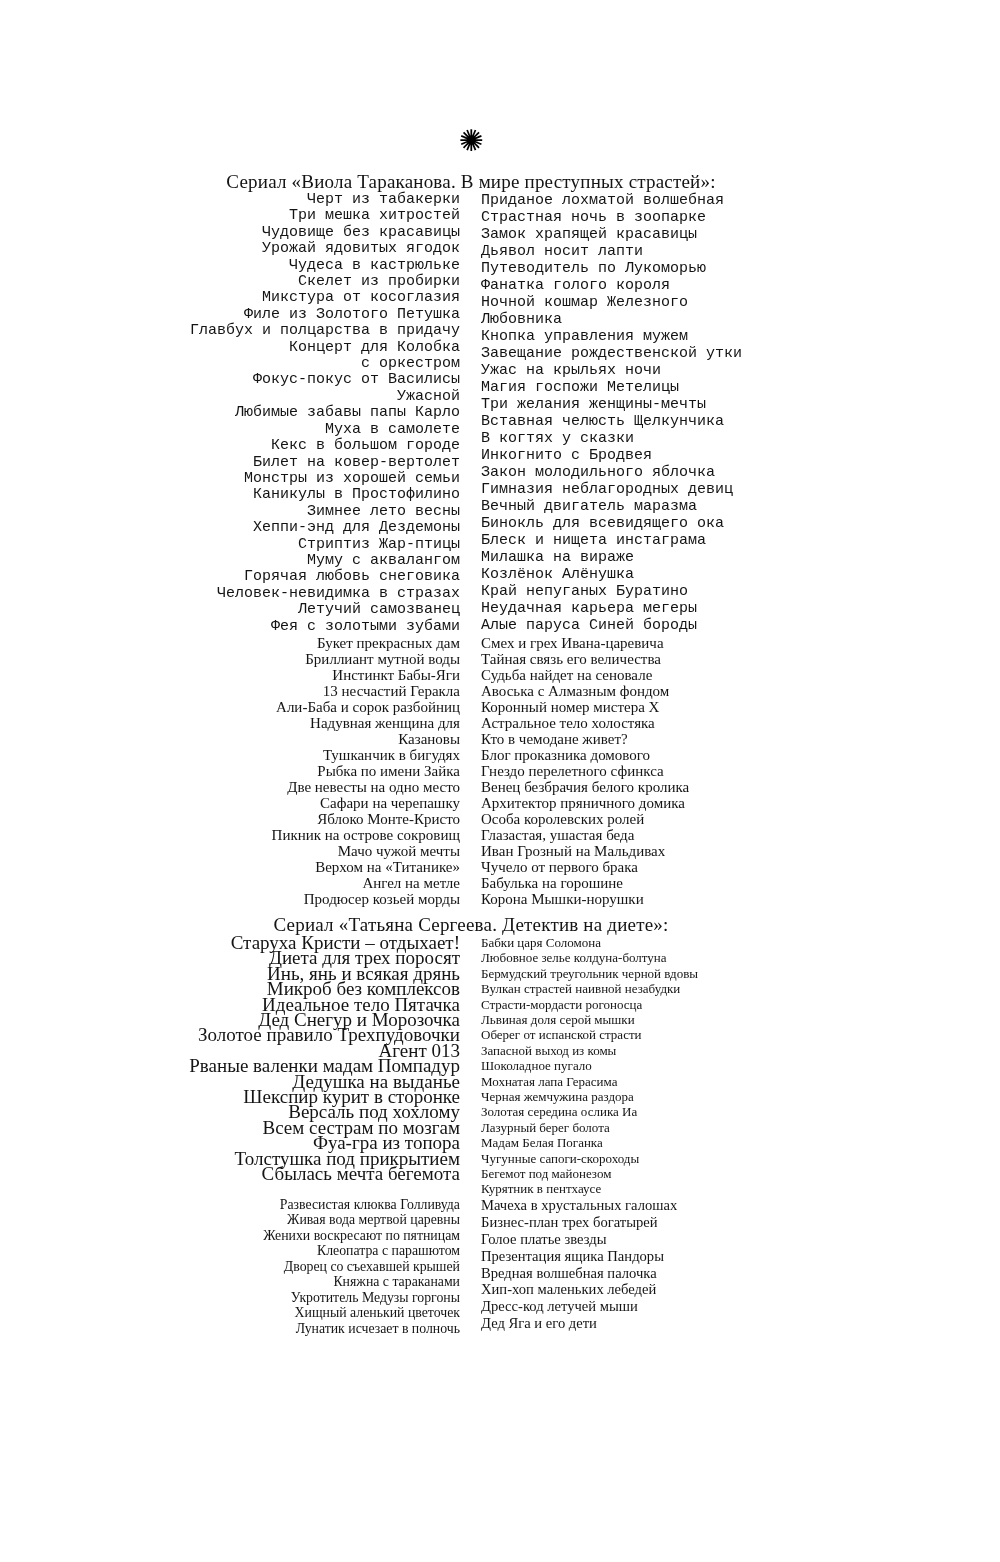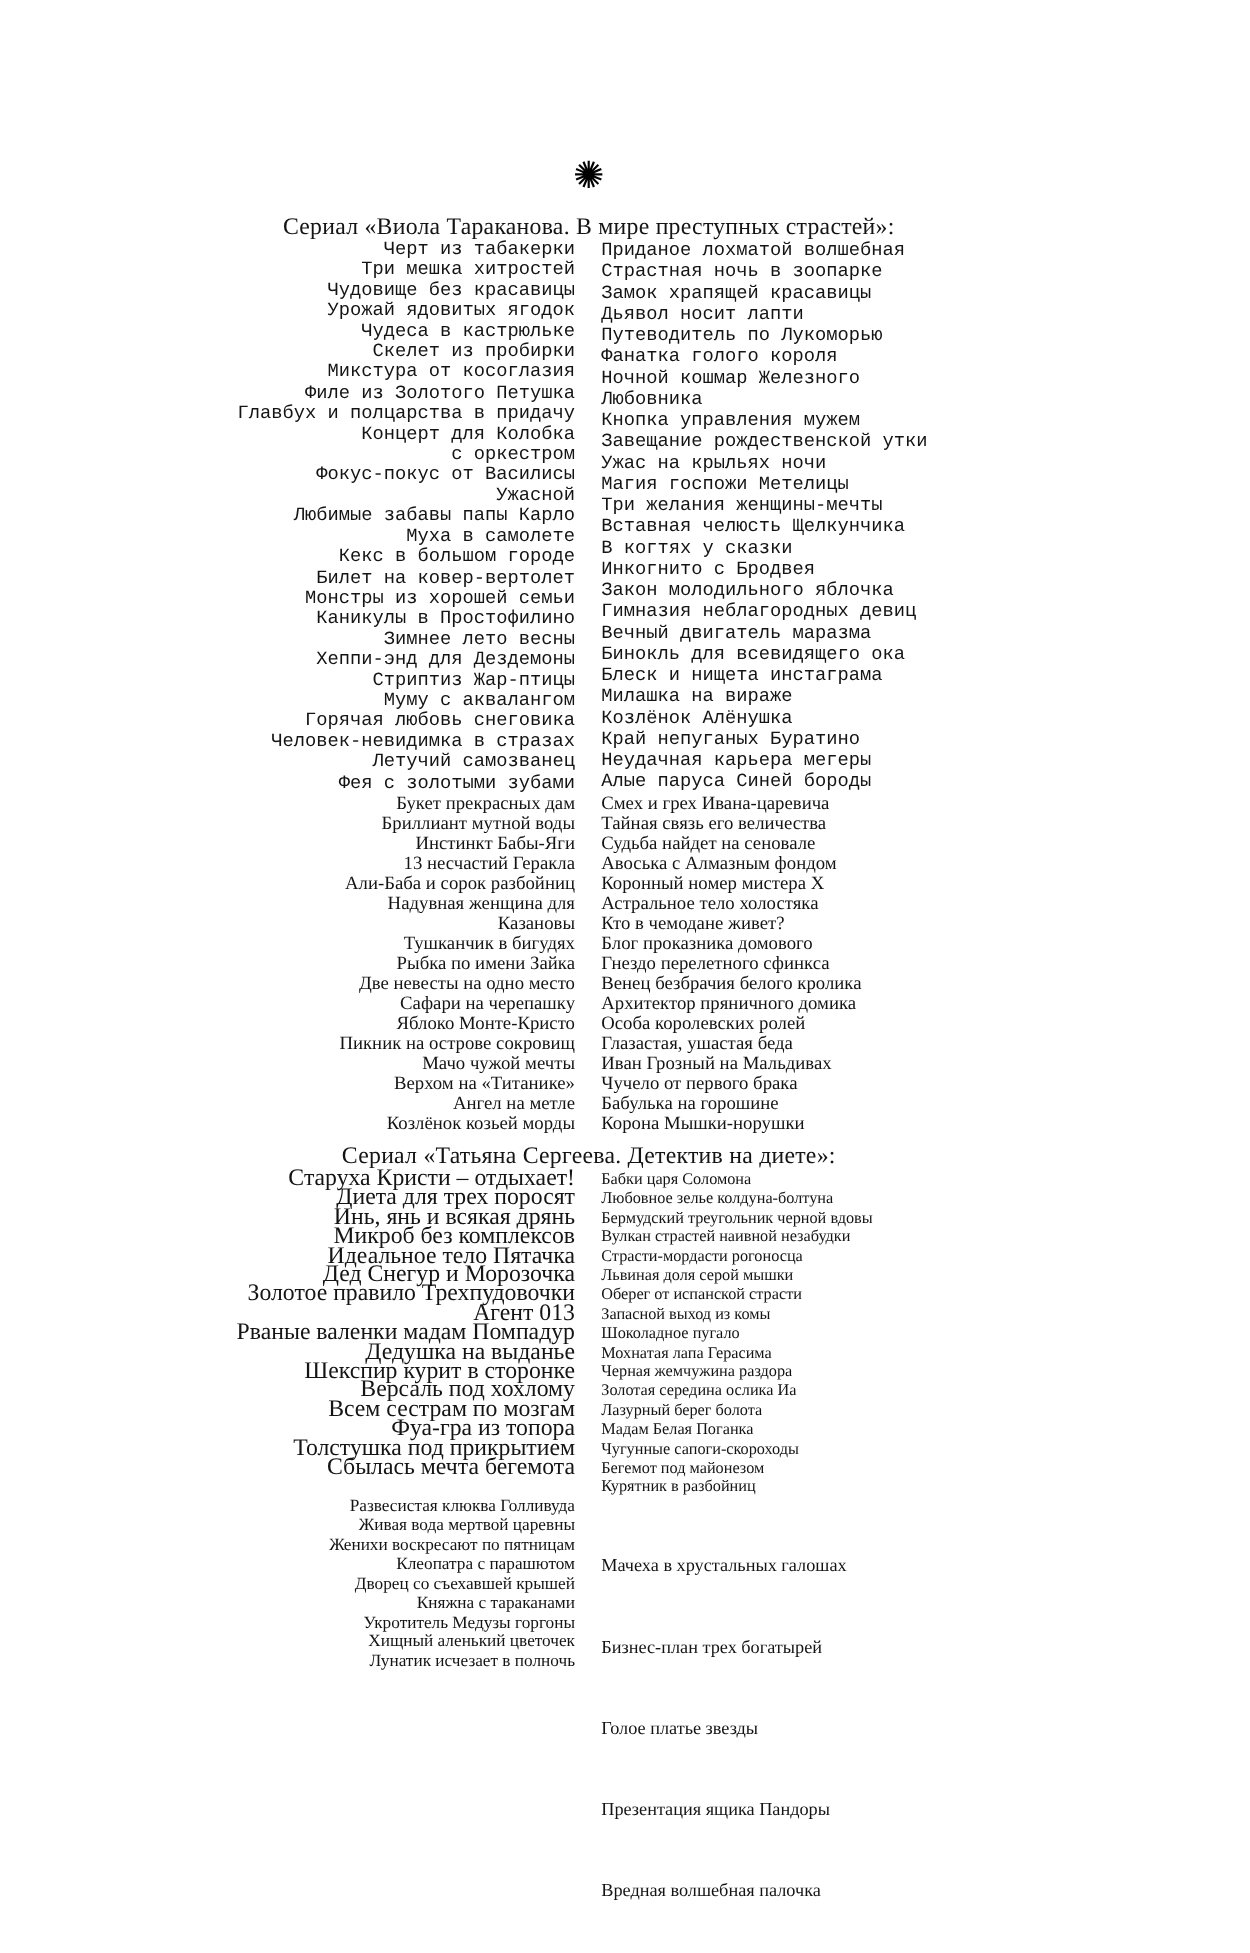--- a/index.html
+++ b/index.html
@@ -59,21 +59,21 @@
   .line {
     white-space: nowrap;
   }
   
   .s1 .line { font-size: 15px;   line-height: 16.4px; font-family: Liberation Mono, monospace; }
   .s1 .col-right .line { line-height: 17px; }
   .s2 .line { font-size: 15px;   line-height: 16px; }
   .s3 .line { font-size: 19px; line-height: 15.4px; }
   .s3 .col-right .line { font-size: 13px; }
   .s4 .col-left  .line { font-size: 13.8px; line-height: 15.5px; }
-  .s4 .col-right .line { font-size: 14.6px; line-height: 16.9px; margin-top: 48px; }
+  .s4 .col-right .line { font-size: 14.6px; line-height: 16.9px; }
 </style>
 </head>
 <body>
 
 <div class="page">
   <div class="content">
     <div class="ornament">✺</div>
     <div id="sections">
   <section class="series-section s1">
     <h2 class="series-title">Сериал «Виола Тараканова. В мире преступных страстей»:</h2>
@@ -150,21 +150,21 @@
               <div class="line">Казановы</div>
               <div class="line">Тушканчик в бигудях</div>
               <div class="line">Рыбка по имени Зайка</div>
               <div class="line">Две невесты на одно место</div>
               <div class="line">Сафари на черепашку</div>
               <div class="line">Яблоко Монте-Кристо</div>
               <div class="line">Пикник на острове сокровищ</div>
               <div class="line">Мачо чужой мечты</div>
               <div class="line">Верхом на «Титанике»</div>
               <div class="line">Ангел на метле</div>
-              <div class="line">Козлёнок козьей морды</div>
+              <div class="line">Продюсер козьей морды</div>
             </div>
       <div class="col col-right">
               <div class="line">Смех и грех Ивана-царевича</div>
               <div class="line">Тайная связь его величества</div>
               <div class="line">Судьба найдет на сеновале</div>
               <div class="line">Авоська с Алмазным фондом</div>
               <div class="line">Коронный номер мистера Х</div>
               <div class="line">Астральное тело холостяка</div>
               <div class="line">Кто в чемодане живет?</div>
               <div class="line">Блог проказника домового</div>
@@ -212,21 +212,21 @@
               <div class="line">Оберег от испанской страсти</div>
               <div class="line">Запасной выход из комы</div>
               <div class="line">Шоколадное пугало</div>
               <div class="line">Мохнатая лапа Герасима</div>
               <div class="line">Черная жемчужина раздора</div>
               <div class="line">Золотая середина ослика Иа</div>
               <div class="line">Лазурный берег болота</div>
               <div class="line">Мадам Белая Поганка</div>
               <div class="line">Чугунные сапоги-скороходы</div>
               <div class="line">Бегемот под майонезом</div>
-              <div class="line">Курятник в разбойниц</div>
+              <div class="line">Курятник в пентхаусе</div>
             </div>
     </div>
   </section>
 
   <section class="series-section s4">
     <div class="cols">
       <div class="col col-left">
               <div class="line">Развесистая клюква Голливуда</div>
               <div class="line">Живая вода мертвой царевны</div>
               <div class="line">Женихи воскресают по пятницам</div>

